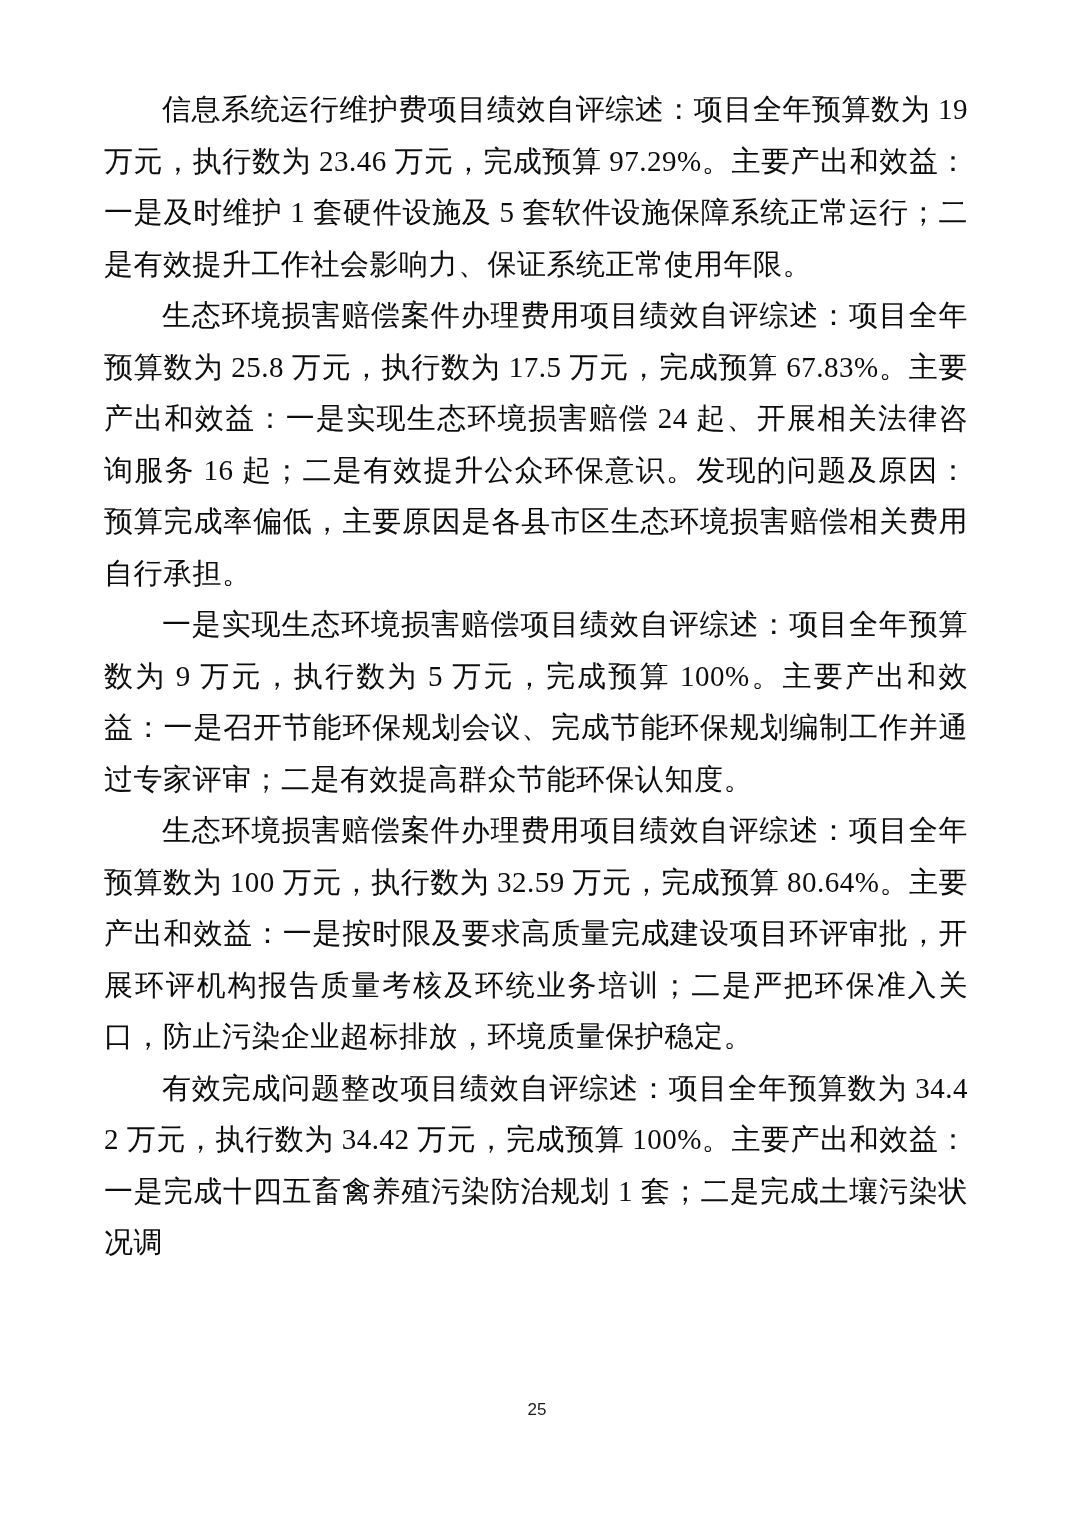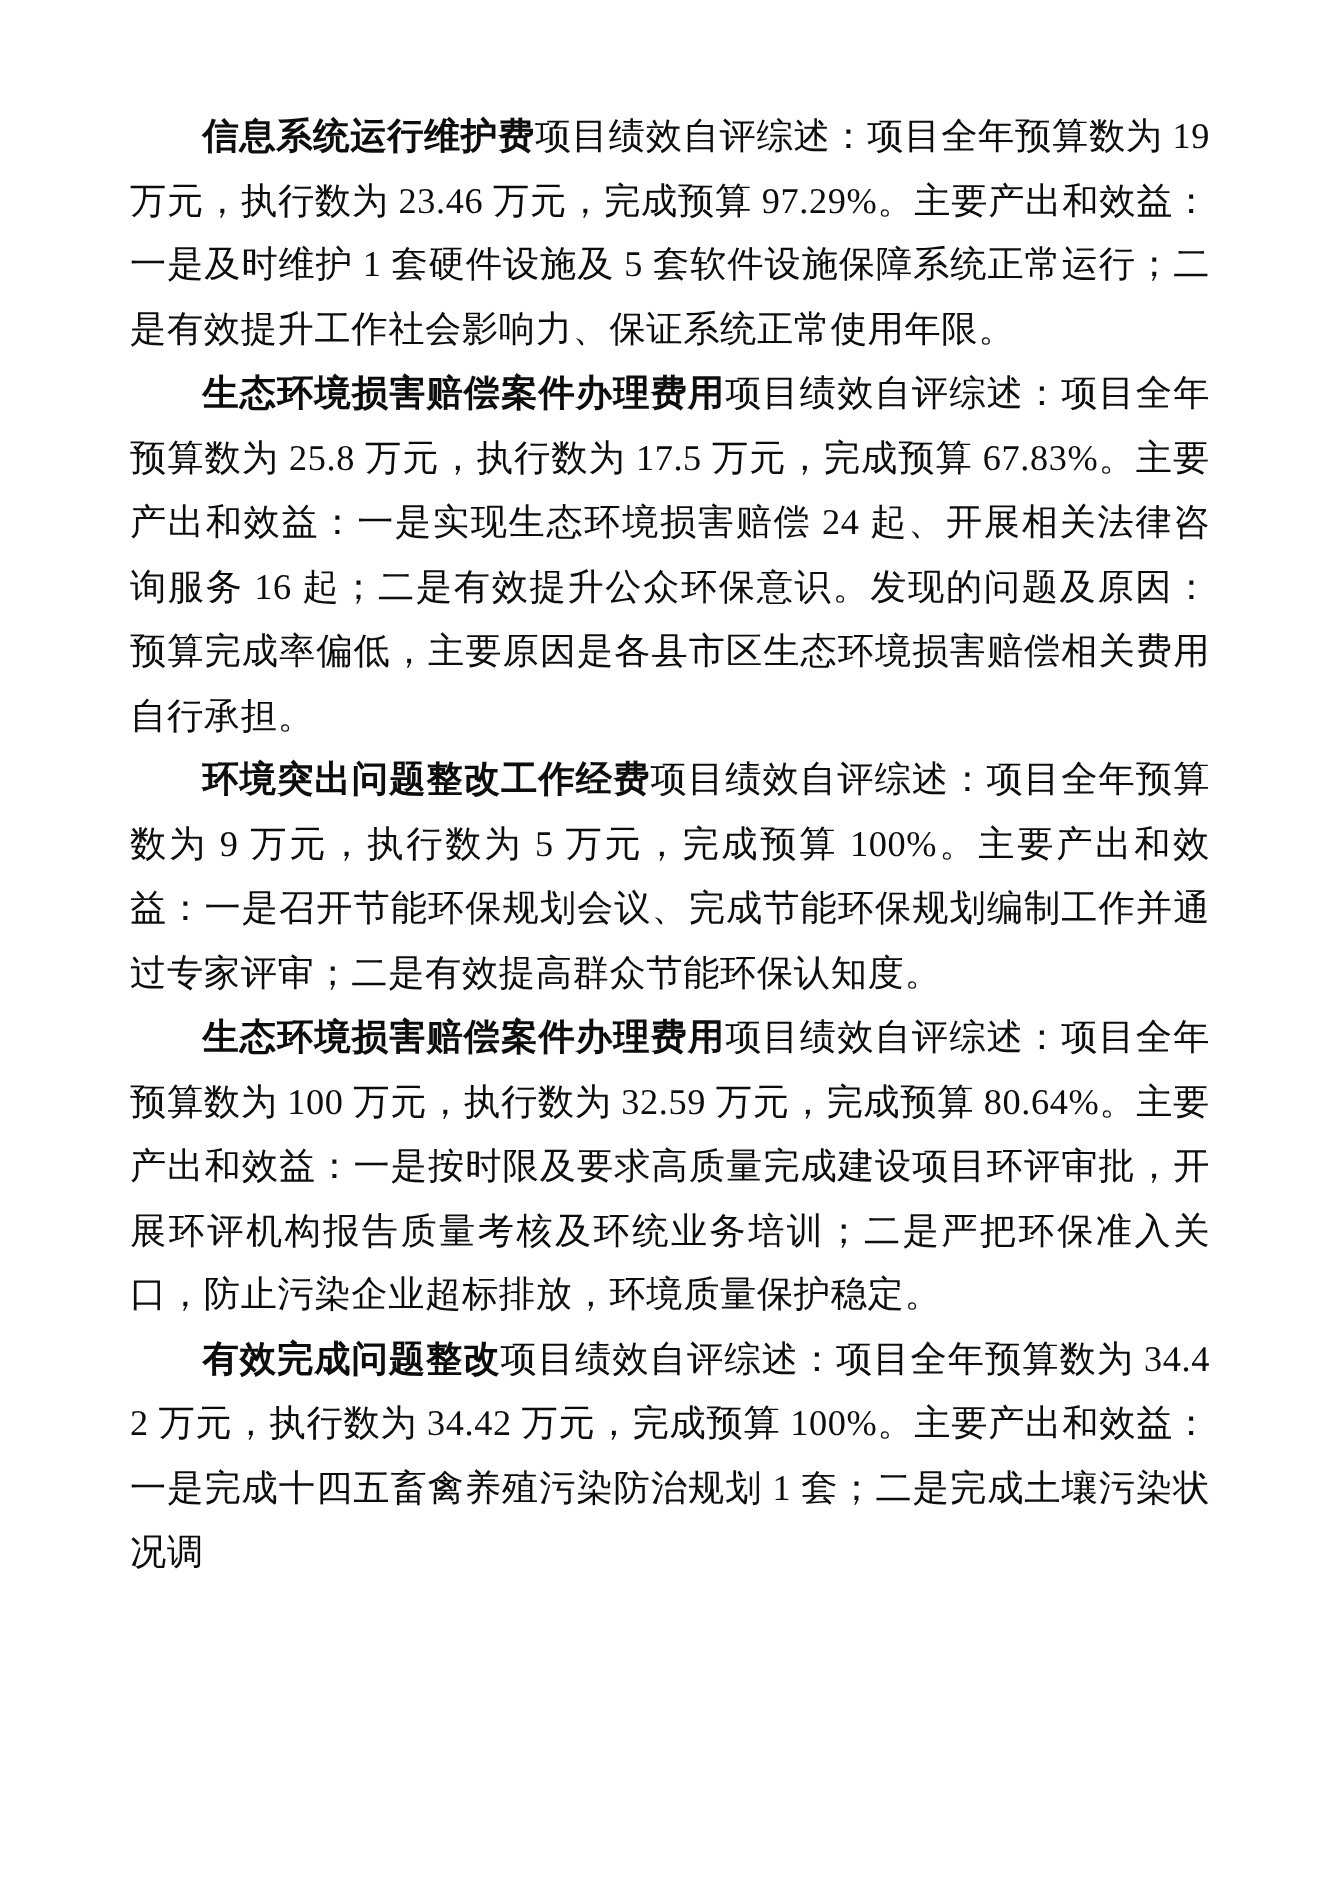--- a/index.html
+++ b/index.html
@@ -32,21 +32,21 @@
     text-justify: inter-character;
     letter-spacing: 0.5px;
   }
   .para {
     margin: 0;
     padding: 0;
     text-indent: 2em;
     word-break: break-all;
   }
   .para-title {
-    font-weight: 700;
+    font-weight: 400;
     margin-top: 43px;
   }
   .page-footer {
     position: absolute;
     top: 1398px;
     left: 0;
     width: 100%;
     text-align: center;
     font-size: 17px;
     line-height: 24px;
@@ -58,21 +58,24 @@
 <body>
 
 <div class="page">
   <div class="doc-body">
 
     <p class="para"><strong class="para-title">信息系统运行维护费</strong><span class="para-text">项目绩效自评综述：项目全年预算数为 19 万元，执行数为 23.46 万元，完成预算 97.29%。主要产出和效益：一是及时维护 1 套硬件设施及 5 套软件设施保障系统正常运行；二是有效提升工作社会影响力、保证系统正常使用年限。</span></p>
 
     <p class="para"><strong class="para-title">生态环境损害赔偿案件办理费用</strong><span class="para-text">项目绩效自评综述：项目全年预算数为 25.8 万元，执行数为 17.5 万元，完成预算 67.83%。主要产出和效益：一是实现生态环境损害赔偿 24 起、开展相关法律咨询服务 16 起；二是有效提升公众环保意识。发现的问题及原因：预算完成率偏低，主要原因是各县市区生态环境损害赔偿相关费用自行承担。</span></p>
 
 
-    <p class="para"><strong class="para-title">环境突出问题整改工作经费</strong><span class="para-text">项目绩效自评综述：项目全年预算数为 9 万元，执行数为 5 万元，完成预算 100%。主要产出和效益：一是召开节能环保规划会议、完成节能环保规划编制工作并通过专家评审；二是有效提高群众节能环保认知度。</span></p>
+    <p class="para"><strong class="para-title">一是实现生态环境损害赔偿</strong><span class="para-text">项目绩效自评综述：项目全年预算数为 9 万元，执行数为 5 万元，完成预算 100%。主要产出和效益：一是召开节能环保规划会议、完成节能环保规划编制工作并通过专家评审；二是有效提高群众节能环保认知度。</span></p>
 
     <p class="para"><strong class="para-title">生态环境损害赔偿案件办理费用</strong><span class="para-text">项目绩效自评综述：项目全年预算数为 100 万元，执行数为 32.59 万元，完成预算 80.64%。主要产出和效益：一是按时限及要求高质量完成建设项目环评审批，开展环评机构报告质量考核及环统业务培训；二是严把环保准入关口，防止污染企业超标排放，环境质量保护稳定。</span></p>
 
     <p class="para"><strong class="para-title">有效完成问题整改</strong><span class="para-text">项目绩效自评综述：项目全年预算数为 34.42 万元，执行数为 34.42 万元，完成预算 100%。主要产出和效益：一是完成十四五畜禽养殖污染防治规划 1 套；二是完成土壤污染状况调</span></p>
 
   </div>
 
+  <div class="page-footer">
+    <span>25</span>
+  </div>
 </div>
 
 </body></html>

